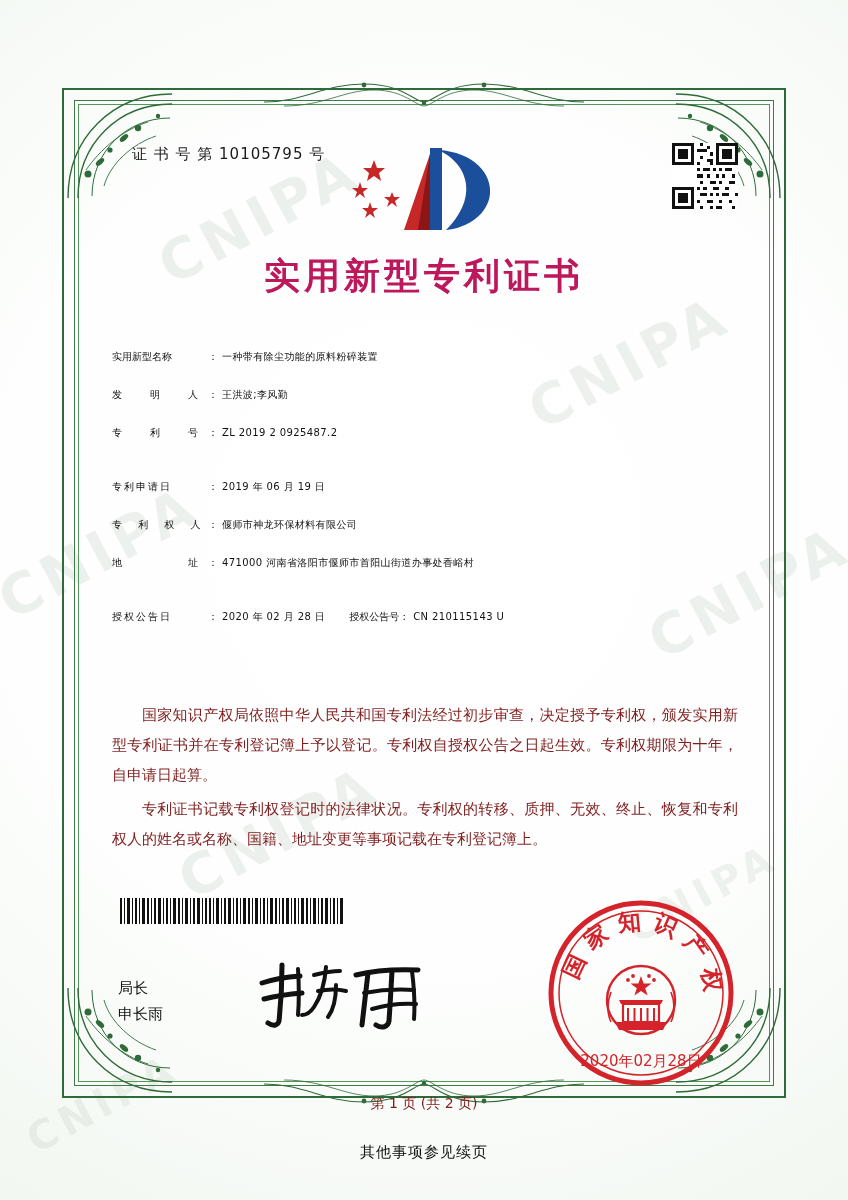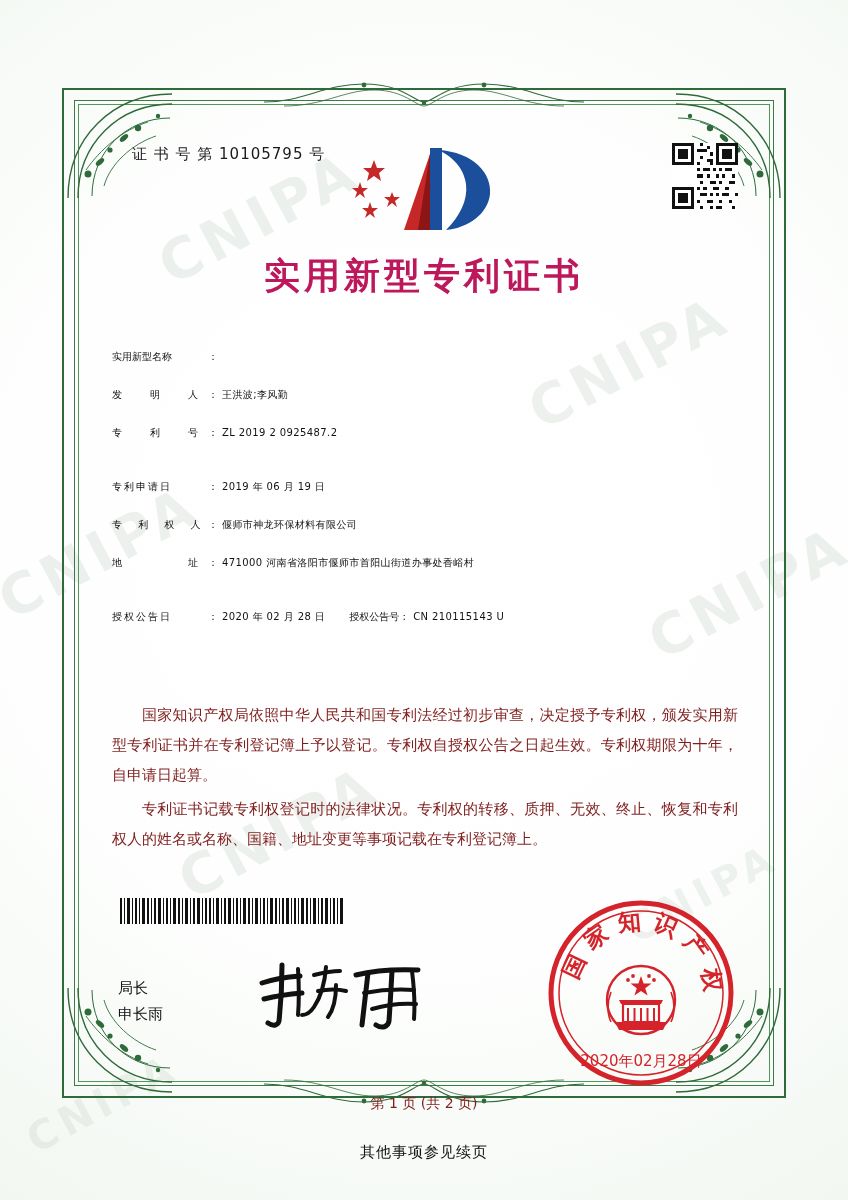--- a/index.html
+++ b/index.html
@@ -425,20 +425,21 @@
     </g>
   </svg>
 
   <div class="doc-title">实用新型专利证书</div>
 
   <div class="fields">
 
     <div class="field-row">
       <span class="field-label">实用新型名称</span>
       <span class="field-sep">：</span>
+      <span class="field-value">一种带有除尘功能的原料粉碎装置</span>
     </div>
 
     <div class="field-row">
       <span class="field-label sp4">发　明　人</span>
       <span class="field-sep">：</span>
       <span class="field-value">王洪波;李风勤</span>
     </div>
 
     <div class="field-row">
       <span class="field-label sp4">专　利　号</span>

